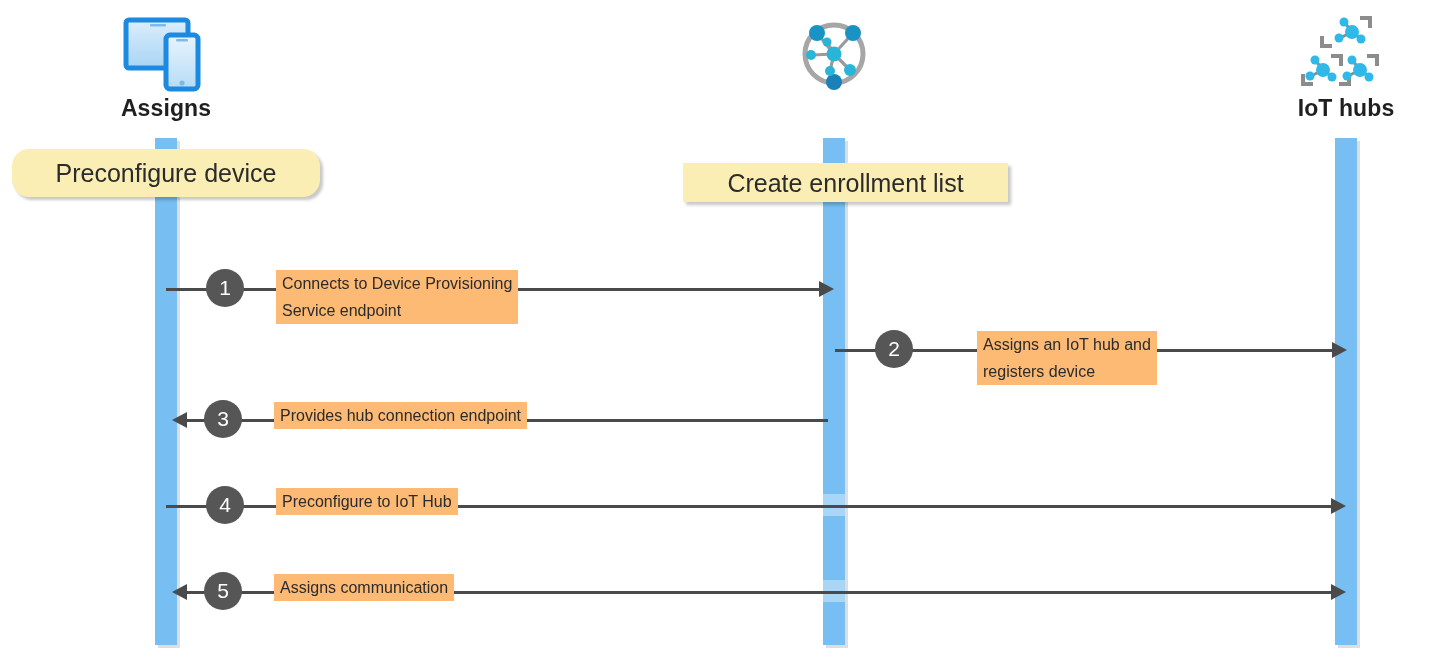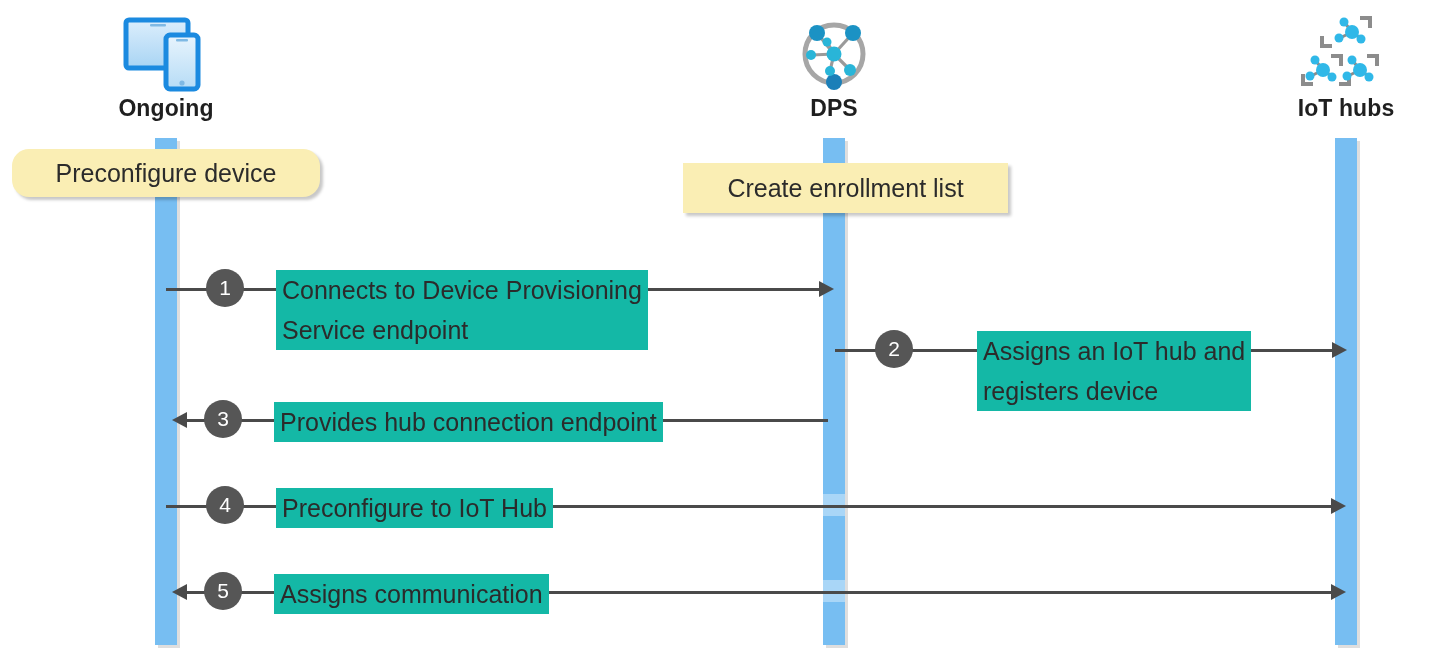--- a/index.html
+++ b/index.html
@@ -94,24 +94,24 @@
     background: #565656;
     color: #ffffff;
     font-size: 21px;
     line-height: 38px;
     text-align: center;
     top: -19px;
   }
 
   .msg-text {
     position: absolute;
-    font-size: 25px;
-    line-height: 40px;
+    font-size: 16px;
+    line-height: 27px;
     color: #2b2b2b;
-    background: #14b8a6;
+    background: #fdba74;
     padding: 0 6px;
     white-space: pre-line;
   }
   .msg-text.one-line { top: -17px; }
   .msg-text.two-line { top: -18px; }
 </style>
 </head>
 <body>
 
 <div id="canvas">
@@ -136,21 +136,21 @@
             <stop offset="100%" stop-color="#b6dcf6"></stop>
           </linearGradient>
         </defs>
         <rect x="3" y="4" width="62" height="48" rx="3" ry="3" fill="url(#scrGrad)" stroke="#1b8ae0" stroke-width="5"></rect>
         <rect x="27" y="8" width="16" height="2.5" rx="1" fill="#7fb9e4"></rect>
         <rect x="43" y="19" width="32" height="54" rx="4" ry="4" fill="url(#phGrad)" stroke="#1b8ae0" stroke-width="5"></rect>
         <rect x="53" y="23" width="12" height="2.5" rx="1" fill="#7fb9e4"></rect>
         <circle cx="59" cy="67" r="2.6" fill="#7fb9e4"></circle>
       </svg>
     </div>
-    <div class="actor-label">Ongoing</div>
+    <div class="actor-label">Assigns</div>
   </div>
 
   <div class="actor" style="left:734px; top:14px;">
     <div class="actor-icon">
       <svg width="74" height="74" viewBox="0 0 74 74">
         <circle cx="37" cy="37" r="29" fill="none" stroke="#a6a6a6" stroke-width="5"></circle>
         <g stroke="#9a9a9a" stroke-width="3.2" fill="none">
           <line x1="37" y1="37" x2="20" y2="16"></line>
           <line x1="37" y1="37" x2="56" y2="16"></line>
           <line x1="37" y1="37" x2="15" y2="38"></line>
@@ -162,21 +162,20 @@
         <circle cx="37" cy="37" r="7.5" fill="#29b5d8"></circle>
         <circle cx="20" cy="16" r="8" fill="#1b92c4"></circle>
         <circle cx="56" cy="16" r="8" fill="#1b92c4"></circle>
         <circle cx="37" cy="65" r="8" fill="#1b7fb8"></circle>
         <circle cx="14" cy="38" r="5" fill="#29b5d8"></circle>
         <circle cx="30" cy="25" r="4.5" fill="#29b5d8"></circle>
         <circle cx="33" cy="54" r="5" fill="#29b5d8"></circle>
         <circle cx="53" cy="53" r="6" fill="#29b5d8"></circle>
       </svg>
     </div>
-    <div class="actor-label">DPS</div>
   </div>
 
   <div class="actor" style="left:1246px; top:14px;">
     <div class="actor-icon">
       <svg width="96" height="84" viewBox="0 0 96 84">
         <g stroke="#8c8c8c" stroke-width="4" fill="none">
 
           <polyline points="62,6 72,6 72,16"></polyline>
           <polyline points="34,34 24,34 24,24"></polyline>
 
@@ -225,21 +224,21 @@
         </g>
       </svg>
     </div>
     <div class="actor-label">IoT hubs</div>
   </div>
 
   <div class="note" style="left:12px; top:149px; width:308px; height:48px;border-radius:17px;">
     <span>Preconfigure device</span>
   </div>
 
-  <div class="note" style="left:683px; top:163px; width:325px; height:50px;">
+  <div class="note" style="left:683px; top:163px; width:325px; height:39px;">
     <span>Create enrollment list</span>
   </div>
 
   <div class="msg" style="left:166px; top:288px; width:668px;">
     <div class="msg-line" style="left:0; width:662px;"></div>
     <div class="arrowhead right" style="left:653px;"></div>
     <div class="badge" style="left:40px;">1</div>
     <div class="msg-text two-line" style="left:110px;">Connects to Device Provisioning
 Service endpoint</div>
   </div>

